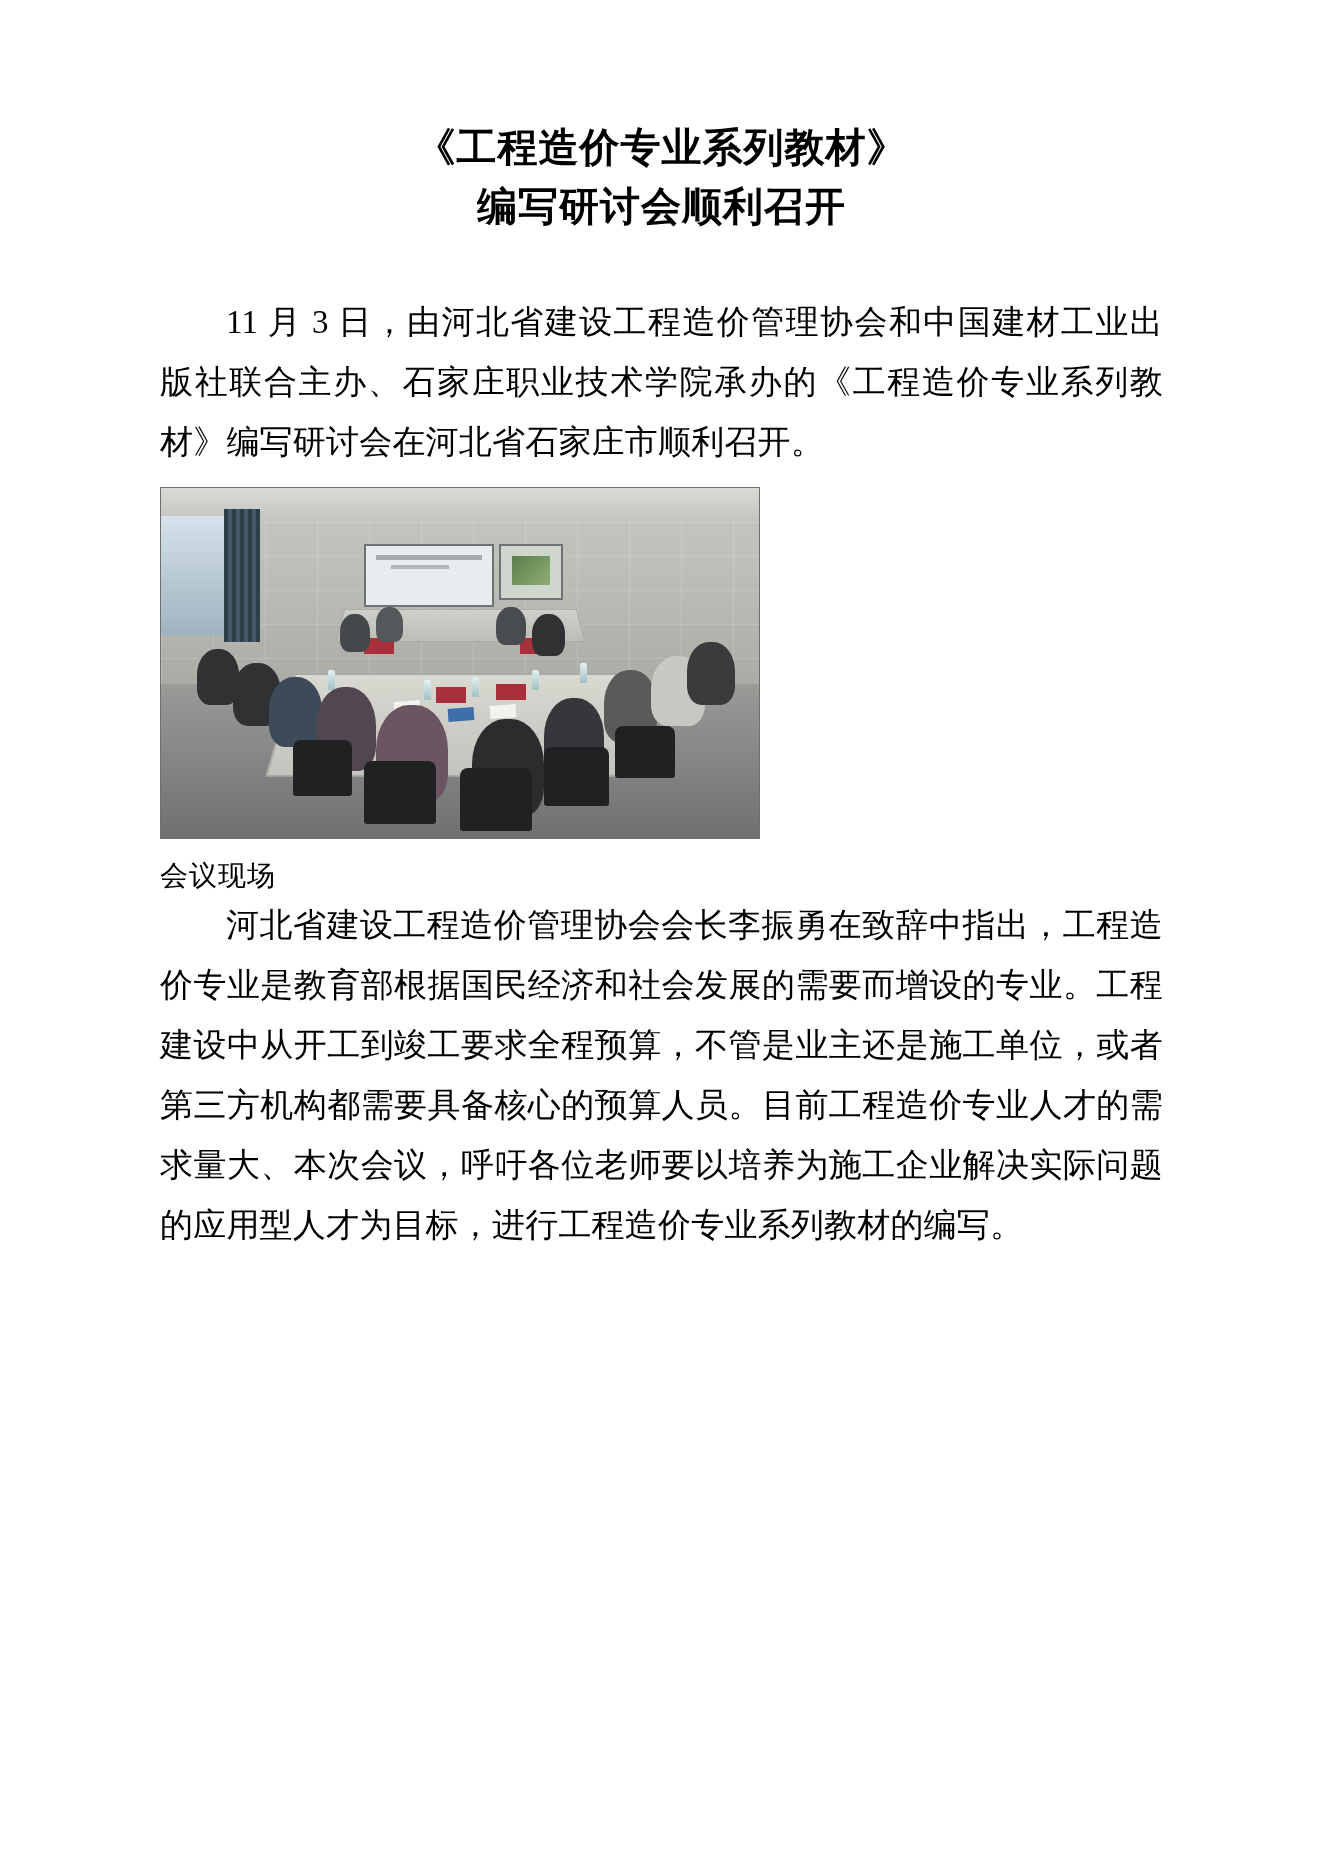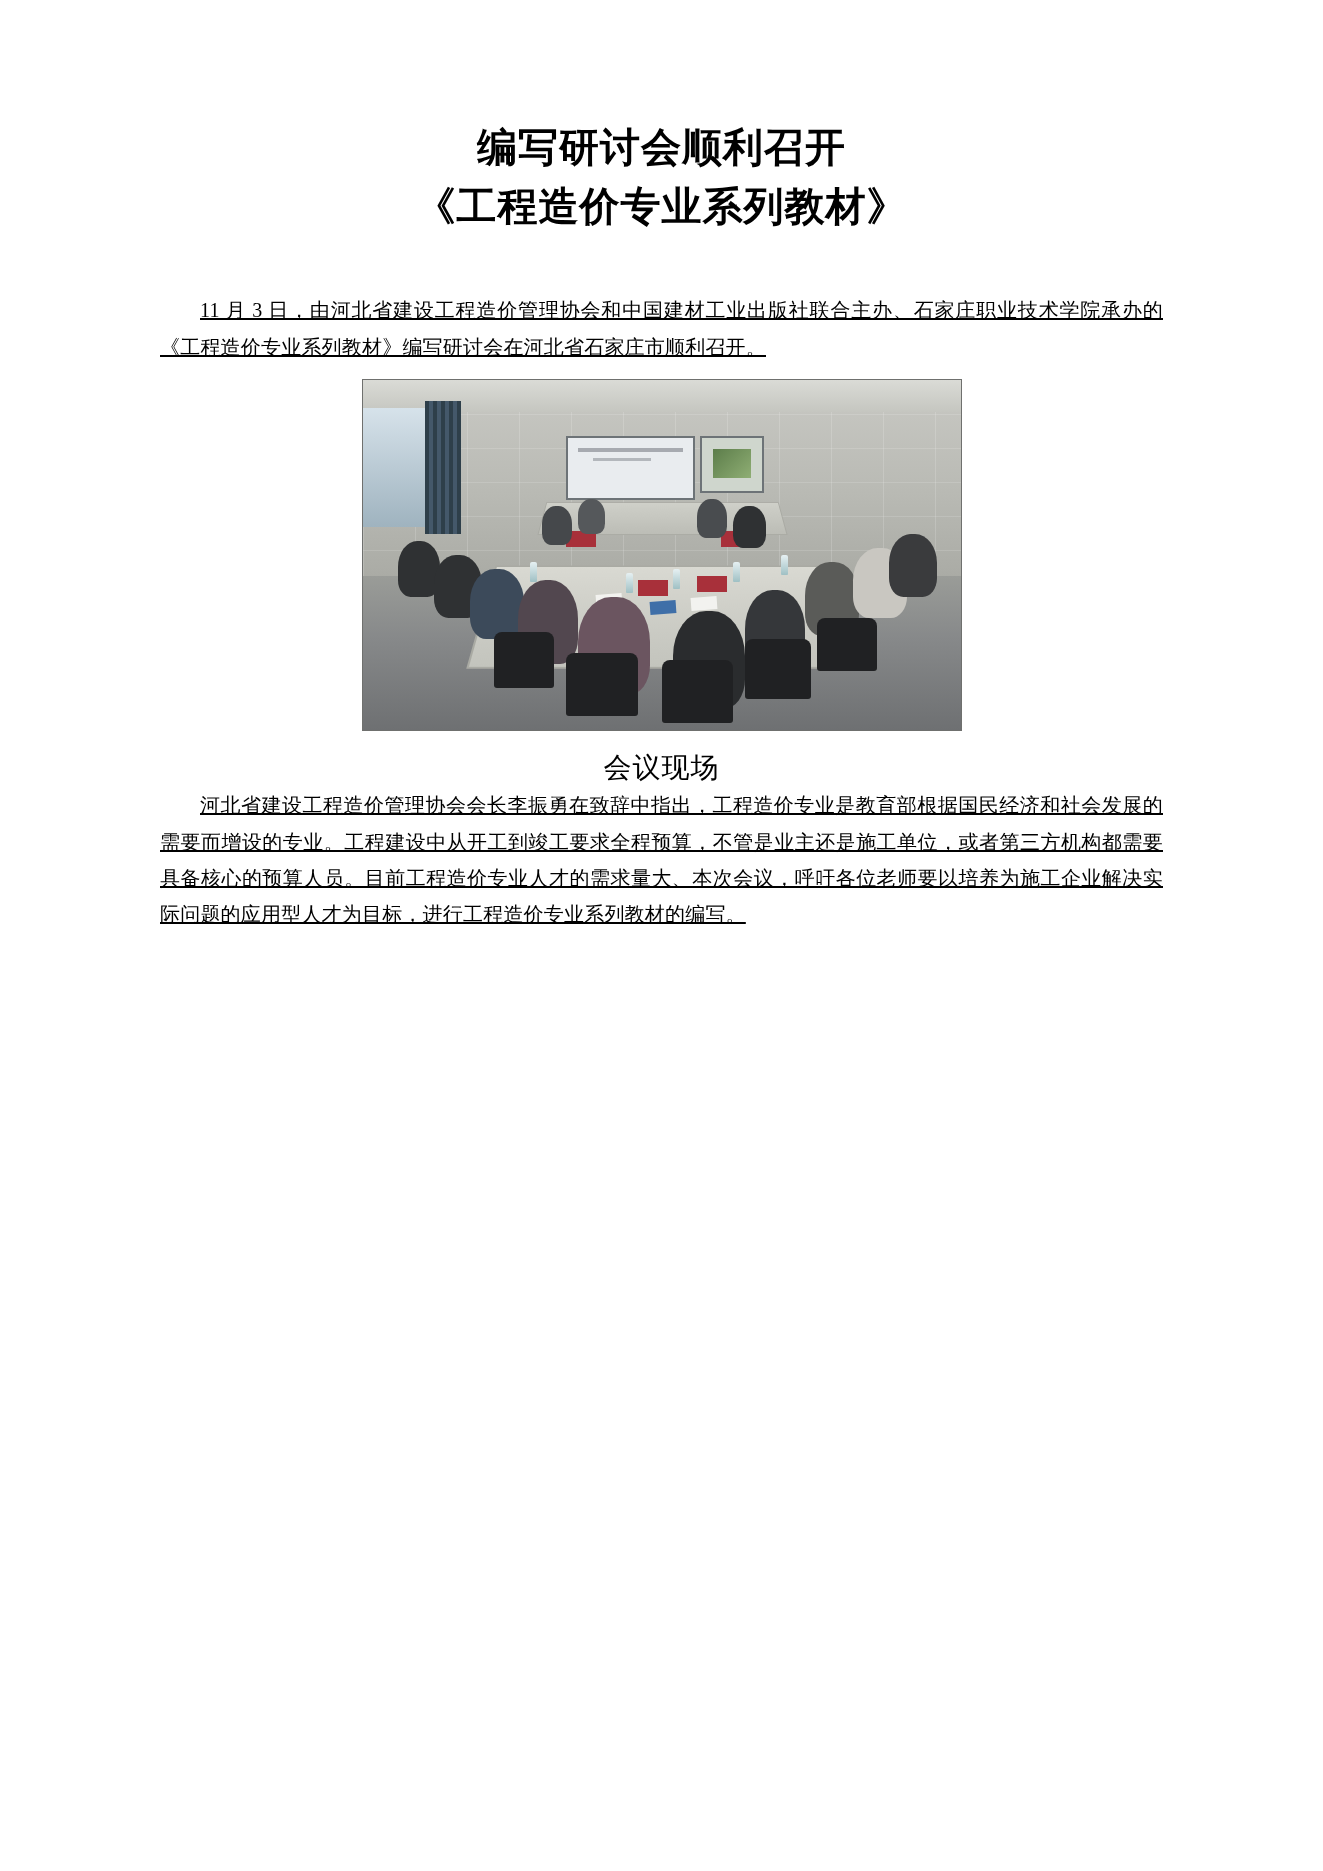--- a/index.html
+++ b/index.html
@@ -30,32 +30,31 @@
     margin: 0 0 6px 0;
   }
   .title-line {
     display: block;
     white-space: nowrap;
   }
   .body-block {
     margin-top: 56px;
   }
   p.para {
-    font-size: 20px;
+    font-size: 33px;
     line-height: 1.82;
     text-align: justify;
     text-justify: inter-ideograph;
     margin: 0 0 2px 0;
     text-indent: 2em;
     letter-spacing: 0.2px;
-    text-decoration: underline;
   }
   .figure {
     margin: 14px 0 0 0;
-    text-align: center;
+    text-align: left;
   }
   .photo {
     display: inline-block;
     width: 600px;
     height: 352px;
     position: relative;
     overflow: hidden;
     background: #8d8f8c;
     border: 1px solid #6f706e;
     box-sizing: border-box;
@@ -156,22 +155,22 @@
     background: #202123;
     border-radius: 8px 8px 3px 3px;
   }
 </style>
 </head>
 <body>
 
 <div class="page">
 
   <h1 class="doc-title">
+    <span class="title-line">《工程造价专业系列教材》</span>
     <span class="title-line">编写研讨会顺利召开</span>
-    <span class="title-line">《工程造价专业系列教材》</span>
   </h1>
 
   <div class="body-block">
 
     <p class="para">11 月 3 日，由河北省建设工程造价管理协会和中国建材工业出版社联合主办、石家庄职业技术学院承办的《工程造价专业系列教材》编写研讨会在河北省石家庄市顺利召开。</p>
 
     <div class="figure">
       <div class="photo">
         <div class="ph-wall"></div>
         <div class="ph-wall-blocks"></div>

